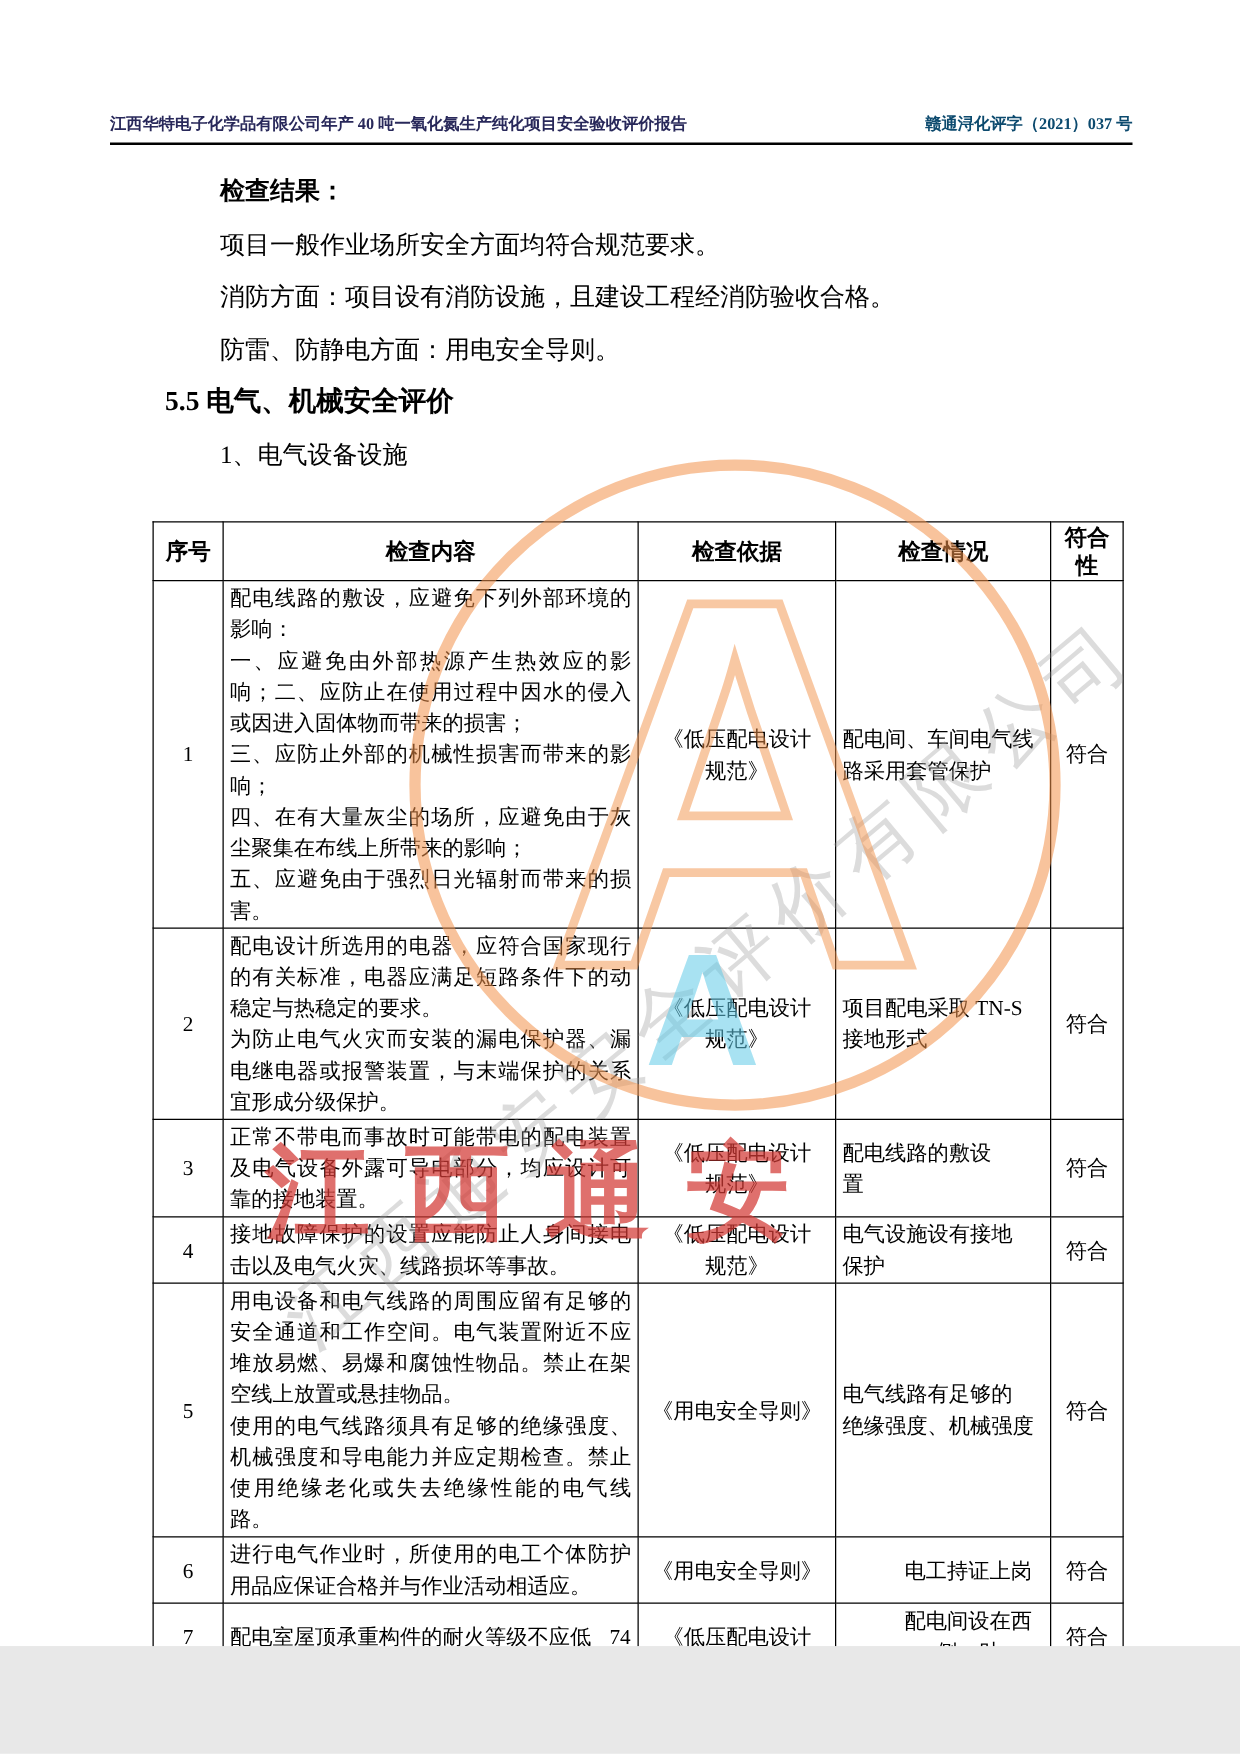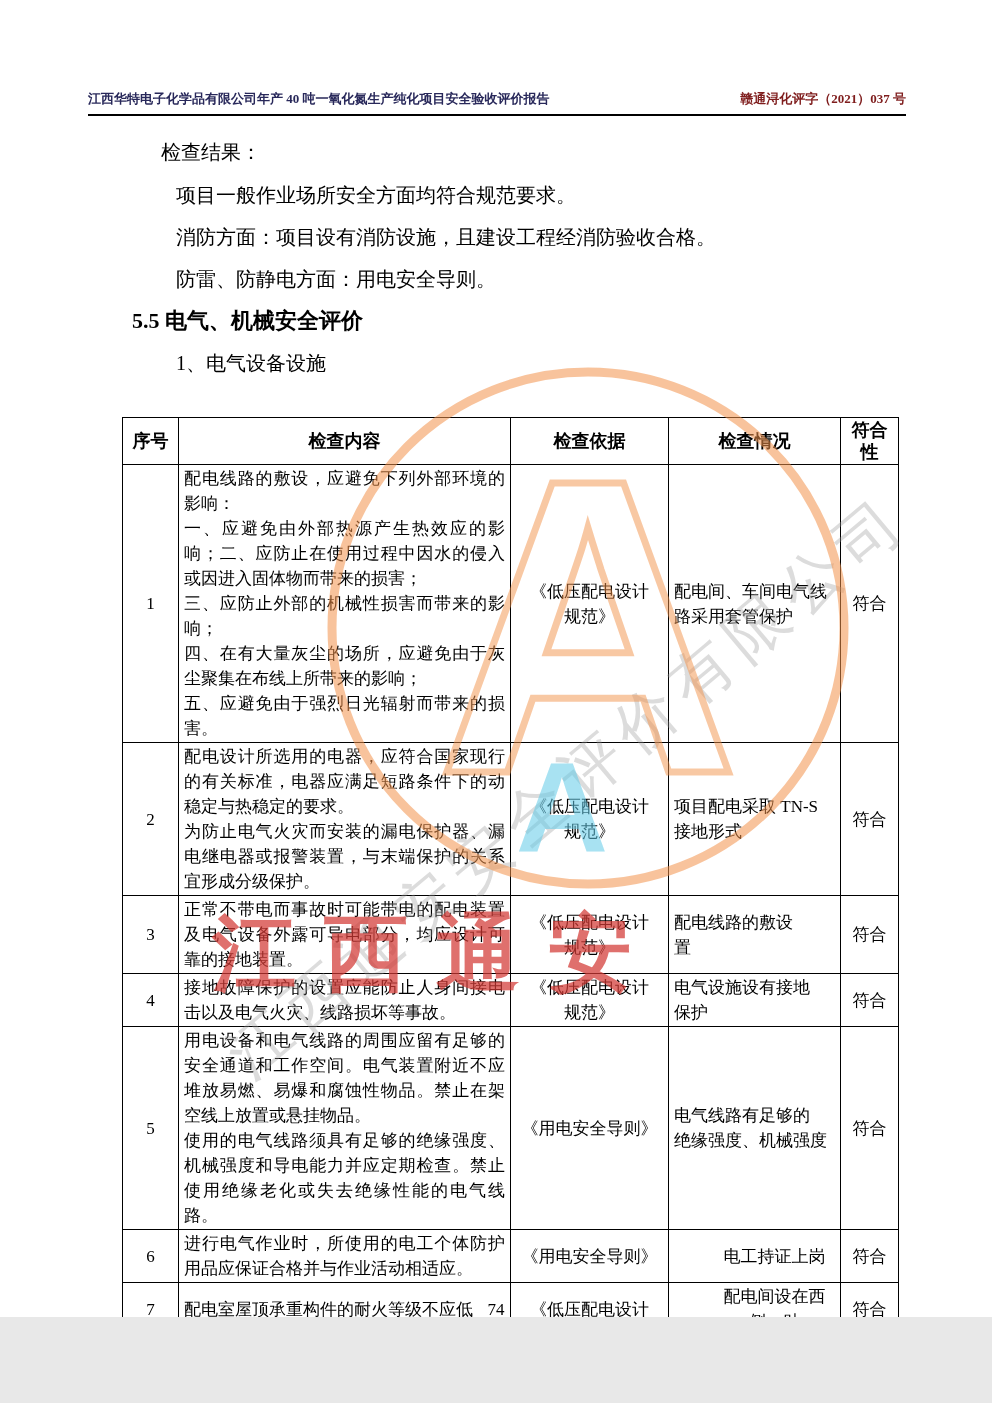--- a/index.html
+++ b/index.html
@@ -6,27 +6,27 @@
   .page {
     position:relative; width:992px; height:1317px; margin:0 auto;
     background:#ffffff; overflow:hidden;
     font-family:"Liberation Serif","DejaVu Serif",serif; color:#000;
   }
   
   .doc-header { position:absolute; top:90px; left:88px; right:86px;
     display:flex; justify-content:space-between; align-items:baseline;
     font-size:13px; font-weight:bold; }
   .doc-header .hl { color:#28285a; }
-  .doc-header .hr { color:#7f1d1d; white-space:nowrap; }
+  .doc-header .hr { color:#0c4a6e; white-space:nowrap; }
   .header-rule { position:absolute; top:114px; left:88px; right:86px;
     border-top:2px solid #000; height:0; }
 
   
   .abs { position:absolute; }
-  .result-label { top:139px; left:161px; font-size:20px; font-weight:normal; }
+  .result-label { top:139px; left:176px; font-size:20px; font-weight:bold; }
   .p1 { top:182px; left:176px; font-size:20px; }
   .p2 { top:224px; left:176px; font-size:20px; }
   .p3 { top:266px; left:176px; font-size:20px; }
   .sec-heading { top:306px; left:132px; font-size:22px; font-weight:bold; }
   .subsec { top:350px; left:176px; font-size:20px; }
   .table-title { top:386px; left:122px; width:776px; text-align:center;
     font-size:20px; font-weight:bold; }
 
   
   .table-wrap { position:absolute; top:417px; left:122px; width:776px; }

